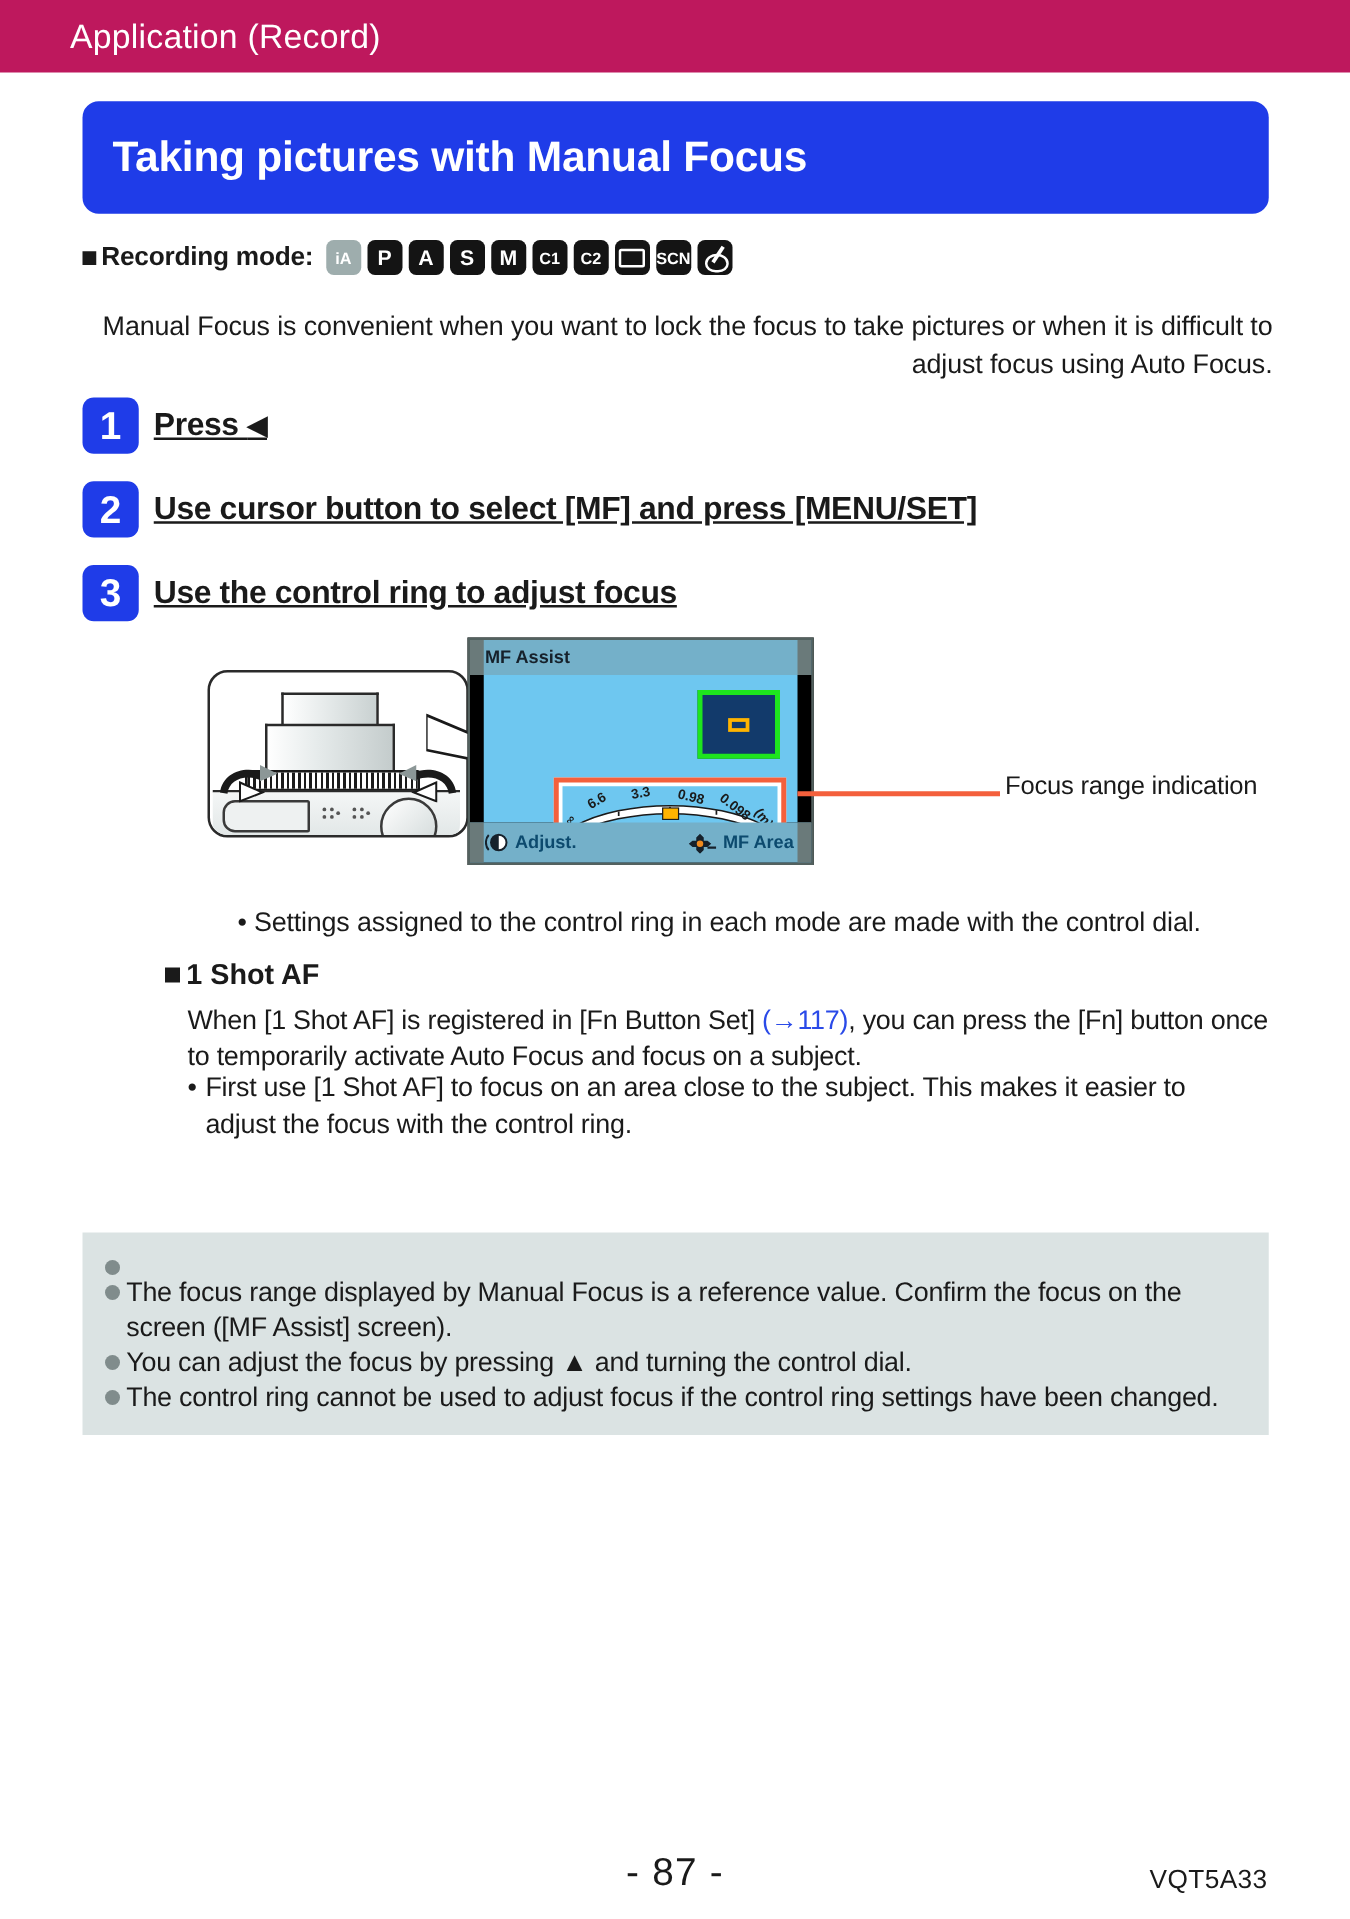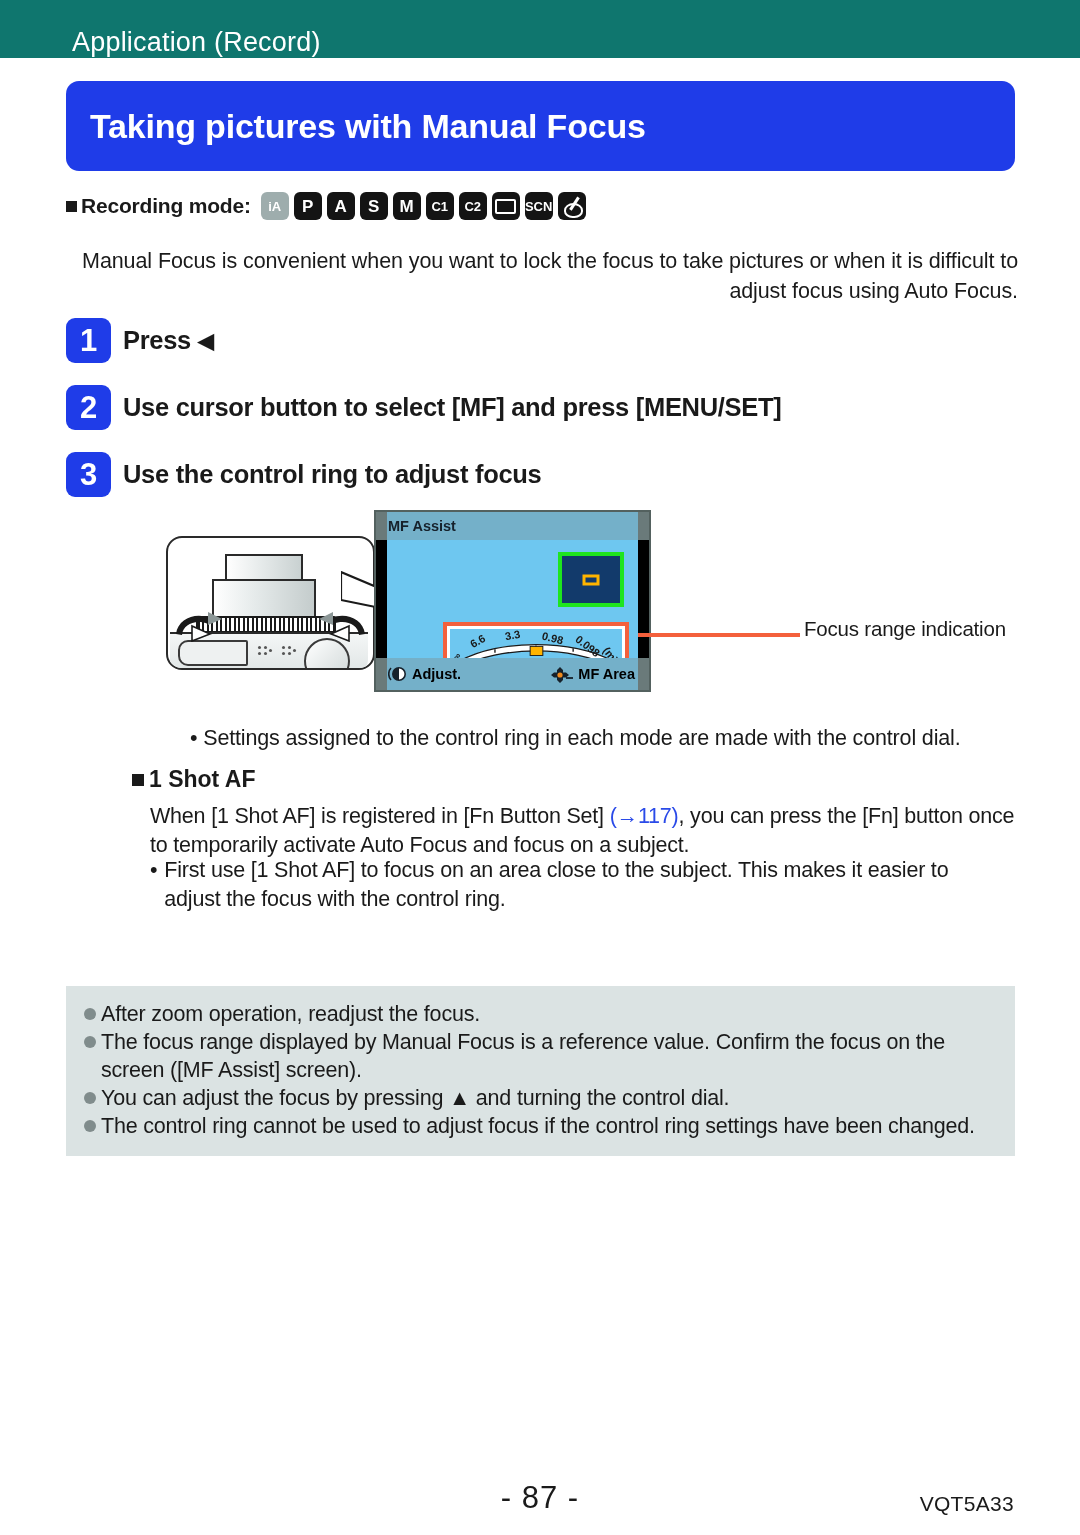--- a/index.html
+++ b/index.html
@@ -13,25 +13,25 @@
     font-family: "Liberation Sans", sans-serif;
     color: #1a1a1a;
     position: relative;
     overflow: hidden;
   }
 
   
   .page-header {
     width: 1080px;
     height: 58px;
-    background: #0f766e;
-    display: flex;
-    align-items: flex-end;
-    box-sizing: border-box;
-    padding-left: 72px;
+    background: #be185d;
+    display: flex;
+    align-items: center;
+    box-sizing: border-box;
+    padding-left: 56px;
   }
   .page-header-title {
     color: #ffffff;
     font-size: 27px;
     font-weight: 400;
     letter-spacing: 0.2px;
   }
 
   
   .title-bar {
@@ -166,20 +166,21 @@
     display: flex;
     align-items: center;
     justify-content: center;
     margin-right: 12px;
   }
   .step-text {
     font-size: 25.5px;
     font-weight: bold;
     line-height: 45px;
     letter-spacing: -0.3px;
+    text-decoration: underline;
   }
   .arrow-left-glyph {
     font-size: 21px;
     vertical-align: 1px;
   }
 
   
   .illustration {
     position: absolute;
     left: 166px;
@@ -362,21 +363,21 @@
   .mf-bottombar::before { left: 0; }
   .mf-bottombar::after { right: 0; }
   .mf-bb-item {
     display: flex;
     align-items: center;
     gap: 5px;
     position: relative;
     z-index: 2;
     font-size: 14.5px;
     font-weight: bold;
-    color: #000000;
+    color: #0c4a6e;
   }
   
   .mf-area-box {
     position: absolute;
     right: 14px;
     top: 12px;
     width: 66px;
     height: 55px;
     background: #123a6b;
     border: 4px solid #1ee51e;
@@ -669,21 +670,20 @@
 <div class="body-para"><span>When [1 Shot AF] is registered in [Fn Button Set] </span><span class="link">(→117)</span><span>, you can press the [Fn] button once to temporarily activate Auto Focus and focus on a subject.</span></div>
 
 <div class="sub-bullet">
   <span class="dot">•</span>
   <span>First use [1 Shot AF] to focus on an area close to the subject. This makes it easier to adjust the focus with the control ring.</span>
 </div>
 
 <div class="notes-box" id="notes-box">
     <div class="note-item">
       <span class="note-bullet"></span>
-      <span>After zoom operation, readjust the focus.</span>
     </div>
     <div class="note-item">
       <span class="note-bullet"></span>
       <span>The focus range displayed by Manual Focus is a reference value. Confirm the focus on the screen ([MF Assist] screen).</span>
     </div>
     <div class="note-item">
       <span class="note-bullet"></span>
       <span>You can adjust the focus by pressing ▲ and turning the control dial.</span>
     </div>
     <div class="note-item">

